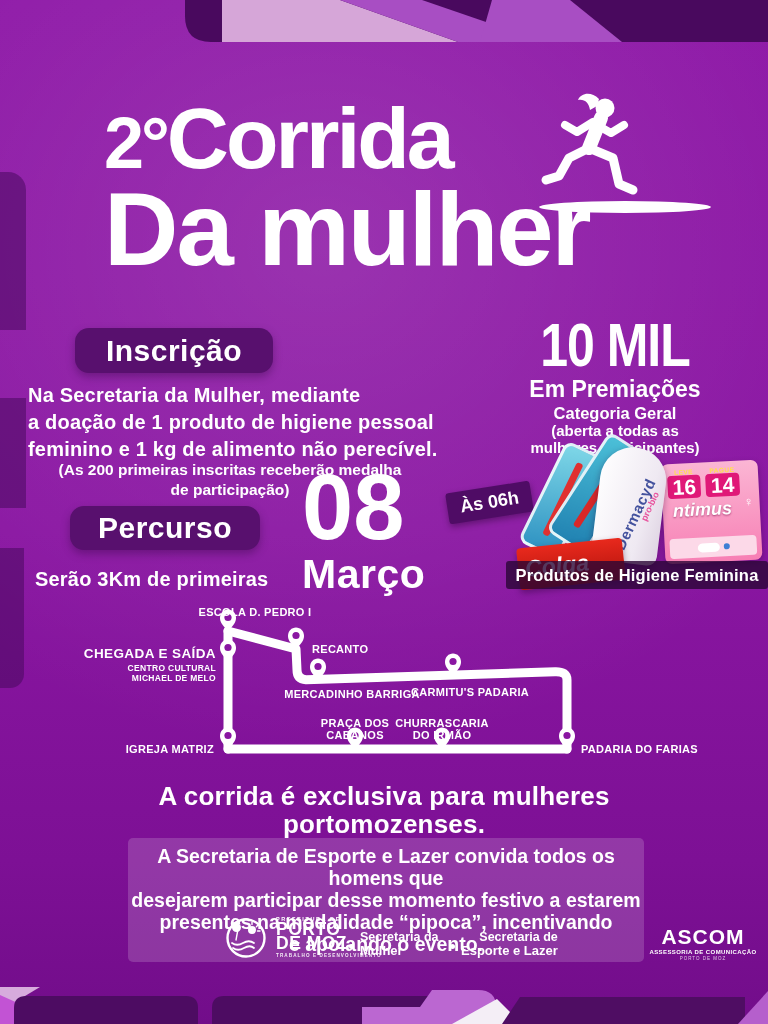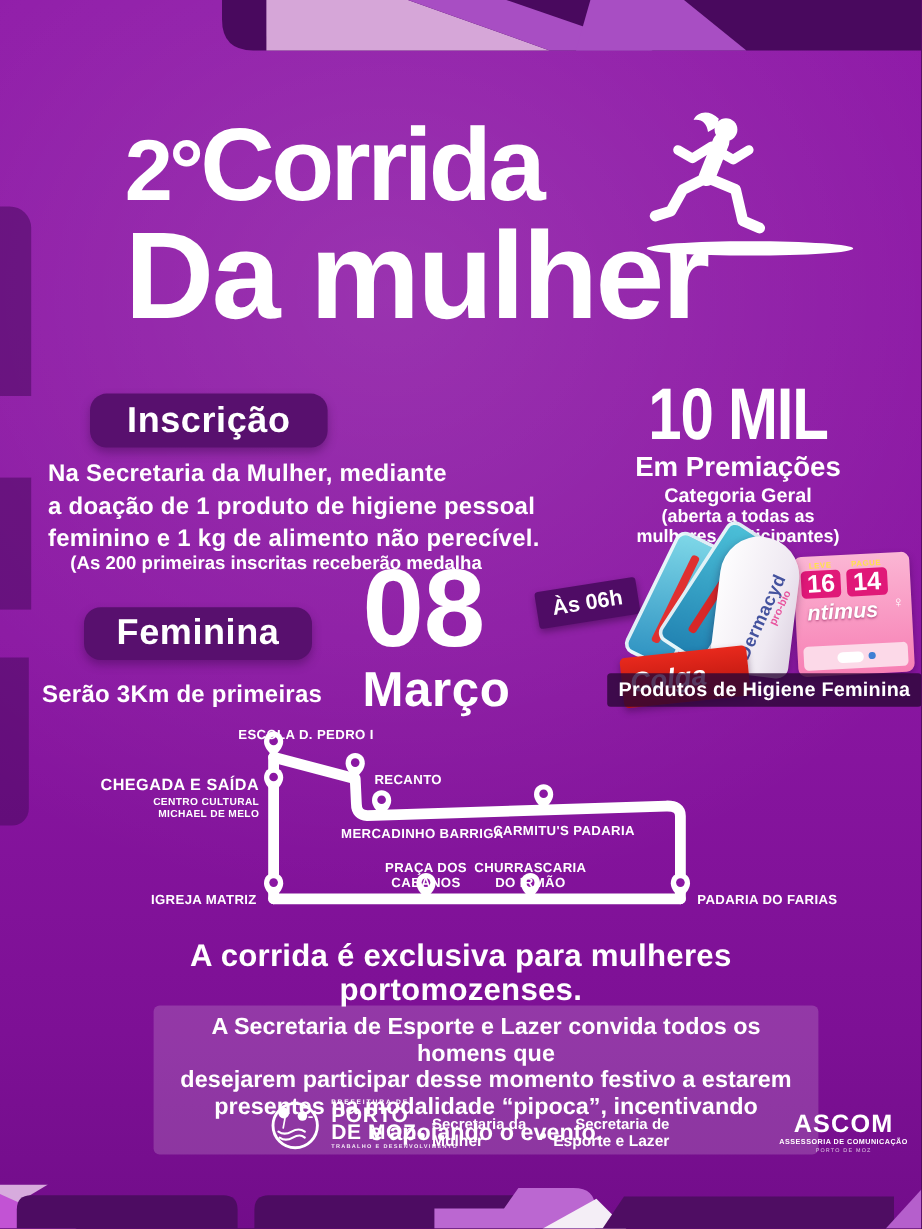--- a/index.html
+++ b/index.html
@@ -34,21 +34,21 @@
     background:#4f0c65;color:#fff;font-weight:bold;font-size:18px;
     padding:5px 13px;border-radius:3px;transform:rotate(-9deg);box-shadow:0 3px 6px rgba(30,0,40,.4);
   }
   .caption{
     background:rgba(42,6,54,.8);border-radius:3px;display:flex;align-items:center;justify-content:center;
     font-weight:bold;font-size:16.5px;letter-spacing:.2px;
   }
   .excl{width:768px;text-align:center;font-weight:bold;font-size:26px;line-height:28px;letter-spacing:.2px;}
   .invite{
     background:rgba(255,255,255,.17);border-radius:5px;text-align:center;
-    font-weight:bold;font-size:19.5px;line-height:22px;padding:7px 20px;
+    font-weight:bold;font-size:19.5px;line-height:22px;padding:7px 1px;
   }
   .mlab{font-family:"Liberation Sans",sans-serif;font-weight:bold;fill:#ffffff;}
   .f11{font-size:11px;letter-spacing:.3px;}
   .f13{font-size:13.5px;letter-spacing:.4px;}
   .f9{font-size:8.5px;letter-spacing:.3px;}
   .strip{background:rgba(73,9,94,.55);}
   .fcol{line-height:1.05;}
   .fcol .s1{font-weight:600;font-size:12.5px;text-align:right;}
   .fcol .s2{font-weight:800;font-size:13px;}
   .porto .tiny{font-size:5.5px;letter-spacing:1.6px;font-weight:bold;}
@@ -125,45 +125,46 @@
       <path d="M62,34 L78,43 L91,35" stroke-width="8"></path>
       <path d="M60,32 L44,42 L32,35" stroke-width="8"></path>
       <path d="M56,58 L80,68 L86,94 L100,100" stroke-width="9"></path>
       <path d="M56,58 L36,68 L26,86 L13,90" stroke-width="9"></path>
     </g>
   </svg>
 
   <div class="abs hbox" style="left:75px;top:328px;width:198px;height:45px">
     <span>Inscrição</span>
   </div>
-  <div class="abs bodytext" style="left:40px;top:382px">
+  <div class="abs bodytext" style="left:28px;top:382px">
     <div>Na Secretaria da Mulher, mediante</div>
     <div>a doação de 1 produto de higiene pessoal</div>
     <div>feminino e 1 kg de alimento não perecível.</div>
   </div>
   <div class="abs note" style="left:20px;top:460px;width:420px">
     <div>(As 200 primeiras inscritas receberão medalha</div>
+    <div>de participação)</div>
   </div>
 
   <div class="abs premio" style="left:490px;top:310px">
     <div class="amount">10 MIL</div>
     <div class="sub">Em Premiações</div>
     <div class="cat">Categoria Geral</div>
     <div class="nt">(aberta a todas as</div>
     <div class="nt">mulheres participantes)</div>
   </div>
 
   <div class="abs dateblk" style="left:302px;top:466px">
     <div class="day">08</div>
     <div class="mon">Março</div>
   </div>
   <div class="abs badge" style="left:447px;top:487px">Às 06h</div>
 
   <div class="abs hbox" style="left:70px;top:506px;width:190px;height:44px">
-    <span>Feminina</span>
+    <span>Percurso</span>
   </div>
   <div class="abs bodytext" style="left:35px;top:566px">Serão 3Km de primeiras</div>
 
   <div class="abs blister" style="left:540px;top:444px;width:38px;height:106px;transform:rotate(26deg);background:linear-gradient(160deg,#7fd8e8,#2b8fc0)">
     <div style="width:7px;height:80px;background:#e03030;border-radius:3px;margin:12px auto 0 auto"></div>
   </div>
   <div class="abs blister" style="left:574px;top:434px;width:40px;height:112px;transform:rotate(33deg);background:linear-gradient(160deg,#4cc0d8,#1f7fb0)">
     <div style="width:7px;height:84px;background:#d82828;border-radius:3px;margin:12px auto 0 auto"></div>
   </div>
   <div class="abs intimus" style="left:663px;top:462px;width:97px;height:100px;transform:rotate(-3deg)">

